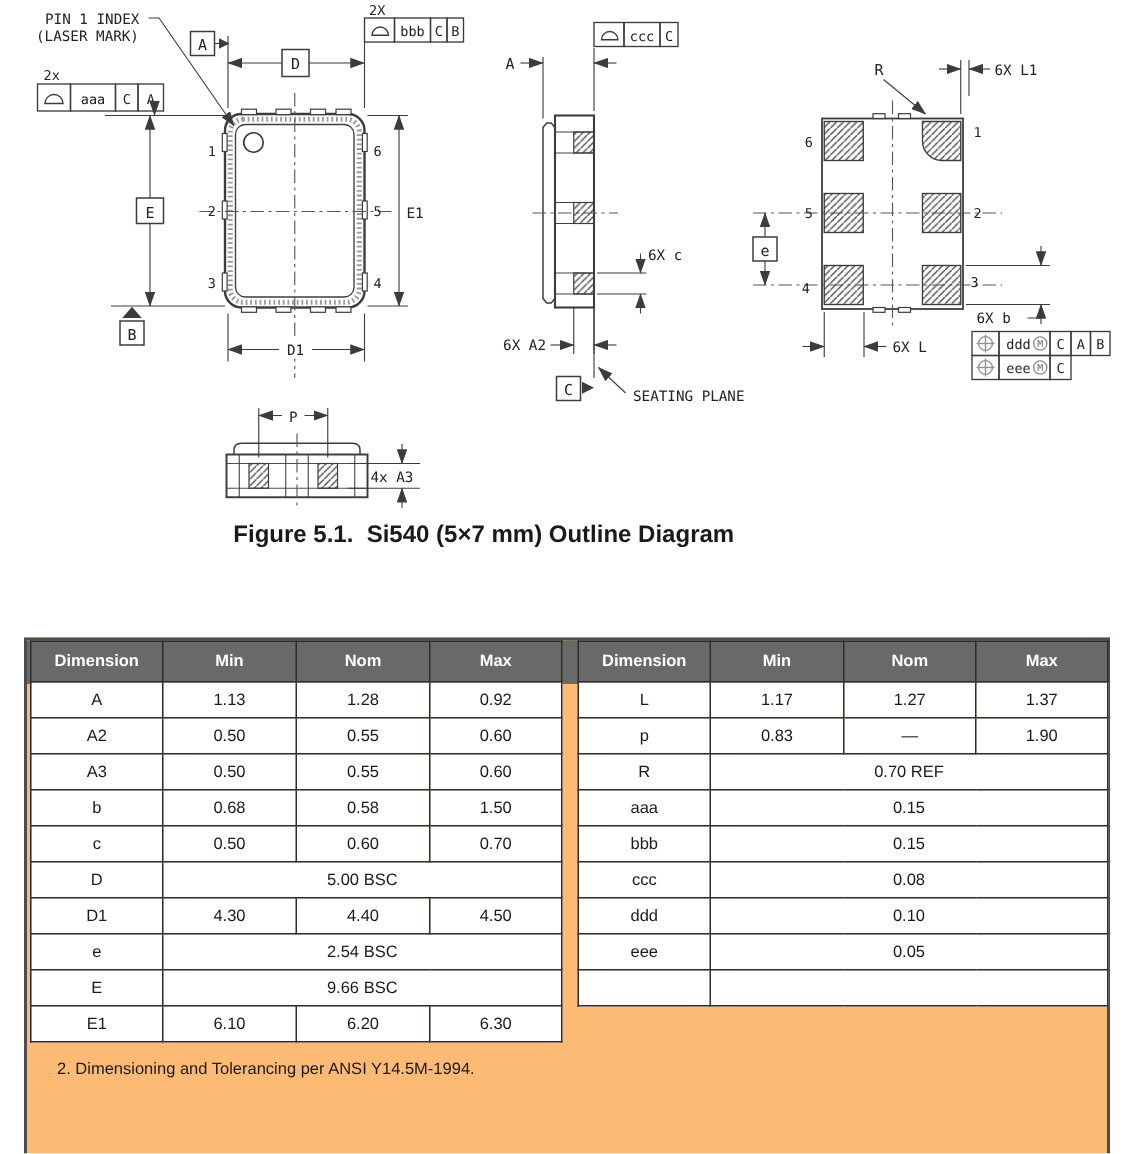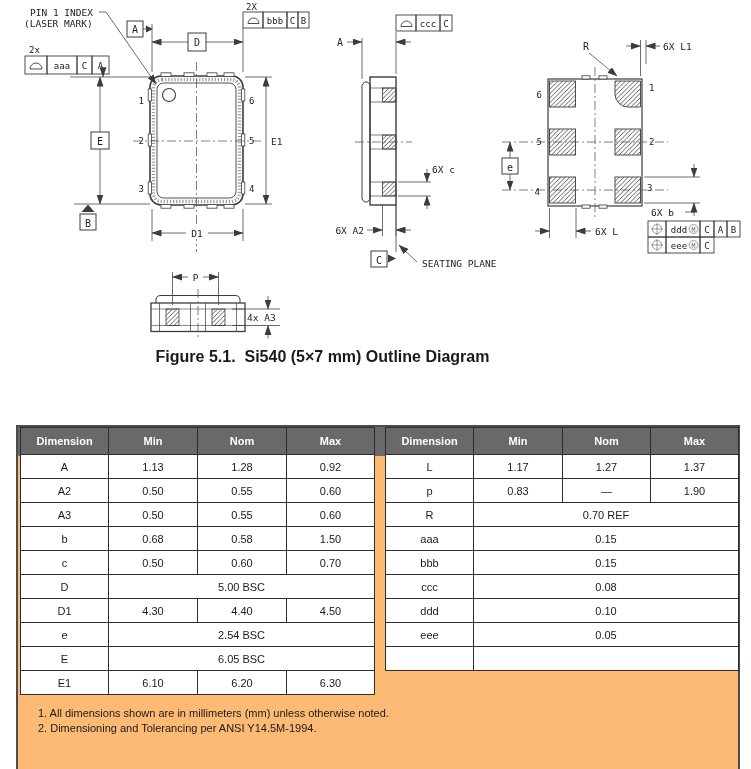--- a/index.html
+++ b/index.html
@@ -401,21 +401,21 @@
             <td>4.30</td>
             <td>4.40</td>
             <td>4.50</td>
           </tr>
       <tr>
             <td>e</td>
             <td colspan="3">2.54 BSC</td>
           </tr>
       <tr>
             <td>E</td>
-            <td colspan="3">6.05 BSC</td>
+            <td colspan="3">9.66 BSC</td>
           </tr>
       <tr>
             <td>E1</td>
             <td>6.10</td>
             <td>6.20</td>
             <td>6.30</td>
           </tr>
     </tbody>
   </table>
 
@@ -472,18 +472,17 @@
             <td colspan="3">0.05</td>
           </tr>
       <tr>
             <td></td>
             <td colspan="3"></td>
           </tr>
     </tbody>
   </table>
 
   <div class="notes">
-    <div class="note-item">1. All dimensions shown are in millimeters (mm) unless otherwise noted.</div>
     <div class="note-item">2. Dimensioning and Tolerancing per ANSI Y14.5M-1994.</div>
   </div>
 </div>
 
 </div>
 
 </body></html>

